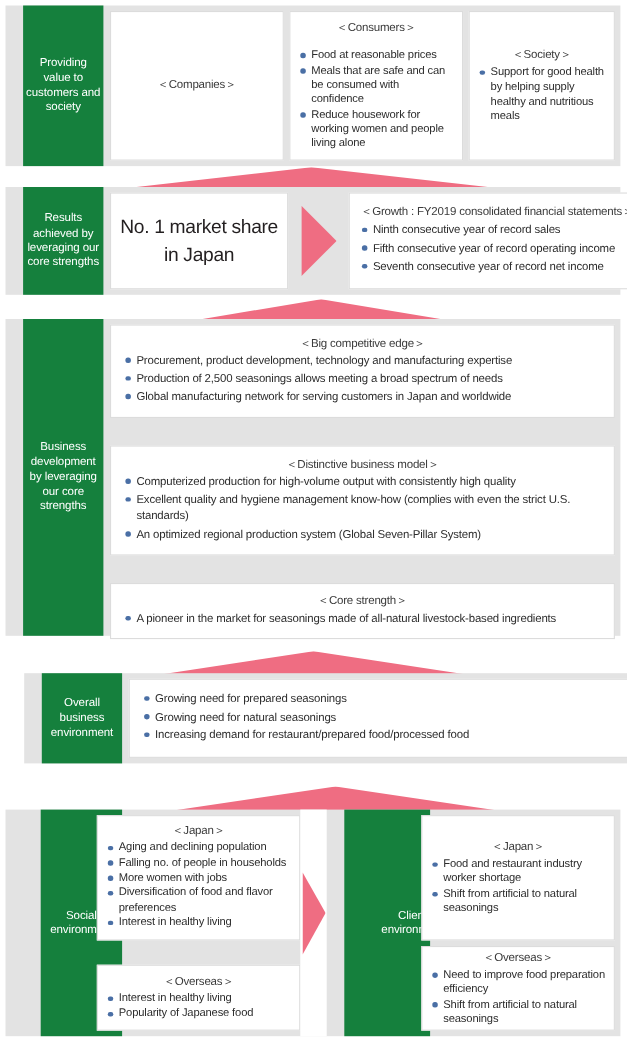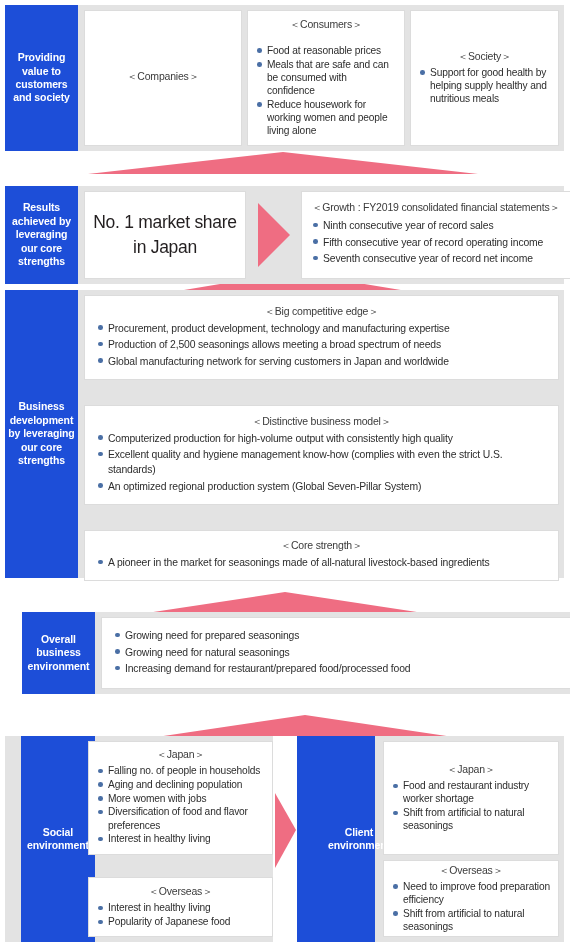--- a/index.html
+++ b/index.html
@@ -14,32 +14,33 @@
 
   
   .band {
     position: absolute;
     background: #e3e3e3;
     display: flex;
     align-items: stretch;
   }
   
   .greenlabel {
-    background: #1d4ed8;
+    background: #15803d;
     color: #ffffff;
-    font-weight: bold;
+    font-weight: normal;
     font-size: 10.5px;
     line-height: 1.28;
     display: flex;
     align-items: center;
     justify-content: center;
     text-align: center;
     flex: 0 0 auto;
     padding: 2px;
     letter-spacing: -0.1px;
+    margin-left: 16px;
   }
   .cards {
     flex: 1 1 auto;
     display: flex;
     align-items: stretch;
     padding: 5px 5px 5px 6px;
     gap: 5px;
   }
   .card {
     background: #ffffff;
@@ -139,21 +140,21 @@
       <div class="card">
         <div class="htitle">＜Society＞</div>
         <ul class="bl">
           <li>Support for good health by helping supply healthy and nutritious meals</li>
         </ul>
       </div>
 
     </div>
   </div>
 
-  <div class="band" style="left:5px; top:186px; width:559px; height:98px;">
+  <div class="band" style="left:5px; top:170px; width:559px; height:98px;">
     <div class="greenlabel" style="width:73px;">Results achieved by leveraging our core strengths</div>
     <div class="cards" style="gap:0;">
 
       <div class="card" style="flex:0 0 162px;align-items:center;">
         <div class="bigstat">No. 1 market share in Japan</div>
       </div>
 
       <div style="position:relative;flex:0 0 55px;">
         <svg style="position:absolute;left:12px;top:12px;width:32px;height:64px;">
           <polygon points="0,0 32,32 0,64" fill="#ef6d82"></polygon>
@@ -221,22 +222,22 @@
     </div>
   </div>
 
   <div style="position:absolute;left:5px;top:736px;width:559px;height:206px;background:#e3e3e3;"></div>
 
   <div class="greenlabel" style="position:absolute;left:21px;top:736px;width:74px;height:206px;text-align:center;">Social environment</div>
 
   <div class="card stack" style="position:absolute;left:88px;top:741px;width:185px;height:114px;padding:6px 8px;">
     <div class="htitle">＜Japan＞</div>
     <ul class="bl">
+      <li>Aging and declining population</li>
       <li>Falling no. of people in households</li>
-      <li>Aging and declining population</li>
       <li>More women with jobs</li>
       <li>Diversification of food and flavor preferences</li>
       <li>Interest in healthy living</li>
     </ul>
   </div>
 
   <div class="card stack" style="position:absolute;left:88px;top:877px;width:185px;height:60px;padding:6px 8px;justify-content:center;">
     <div class="htitle">＜Overseas＞</div>
     <ul class="bl">
       <li>Interest in healthy living</li>

